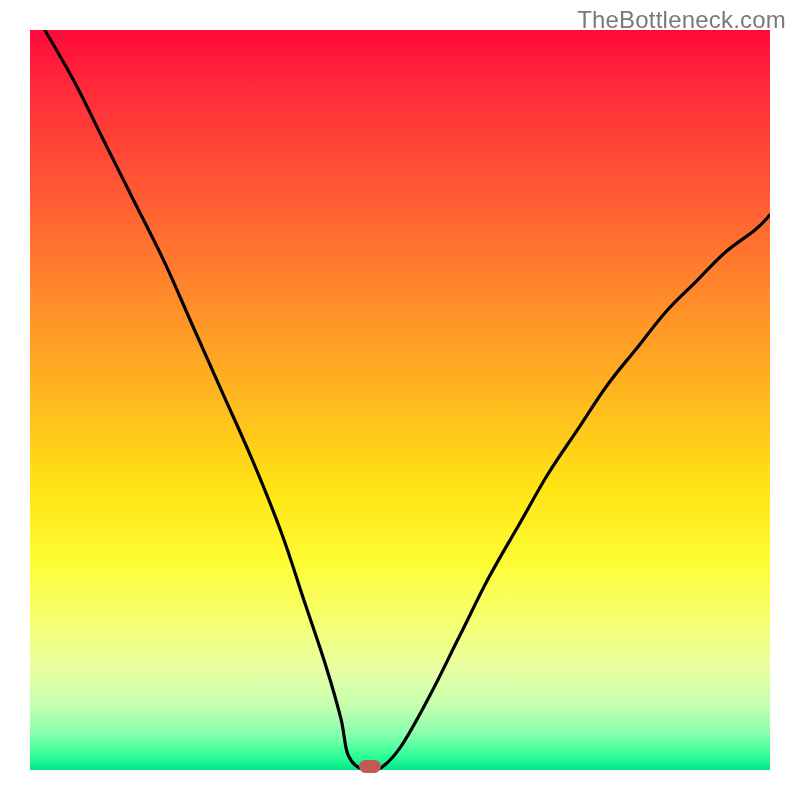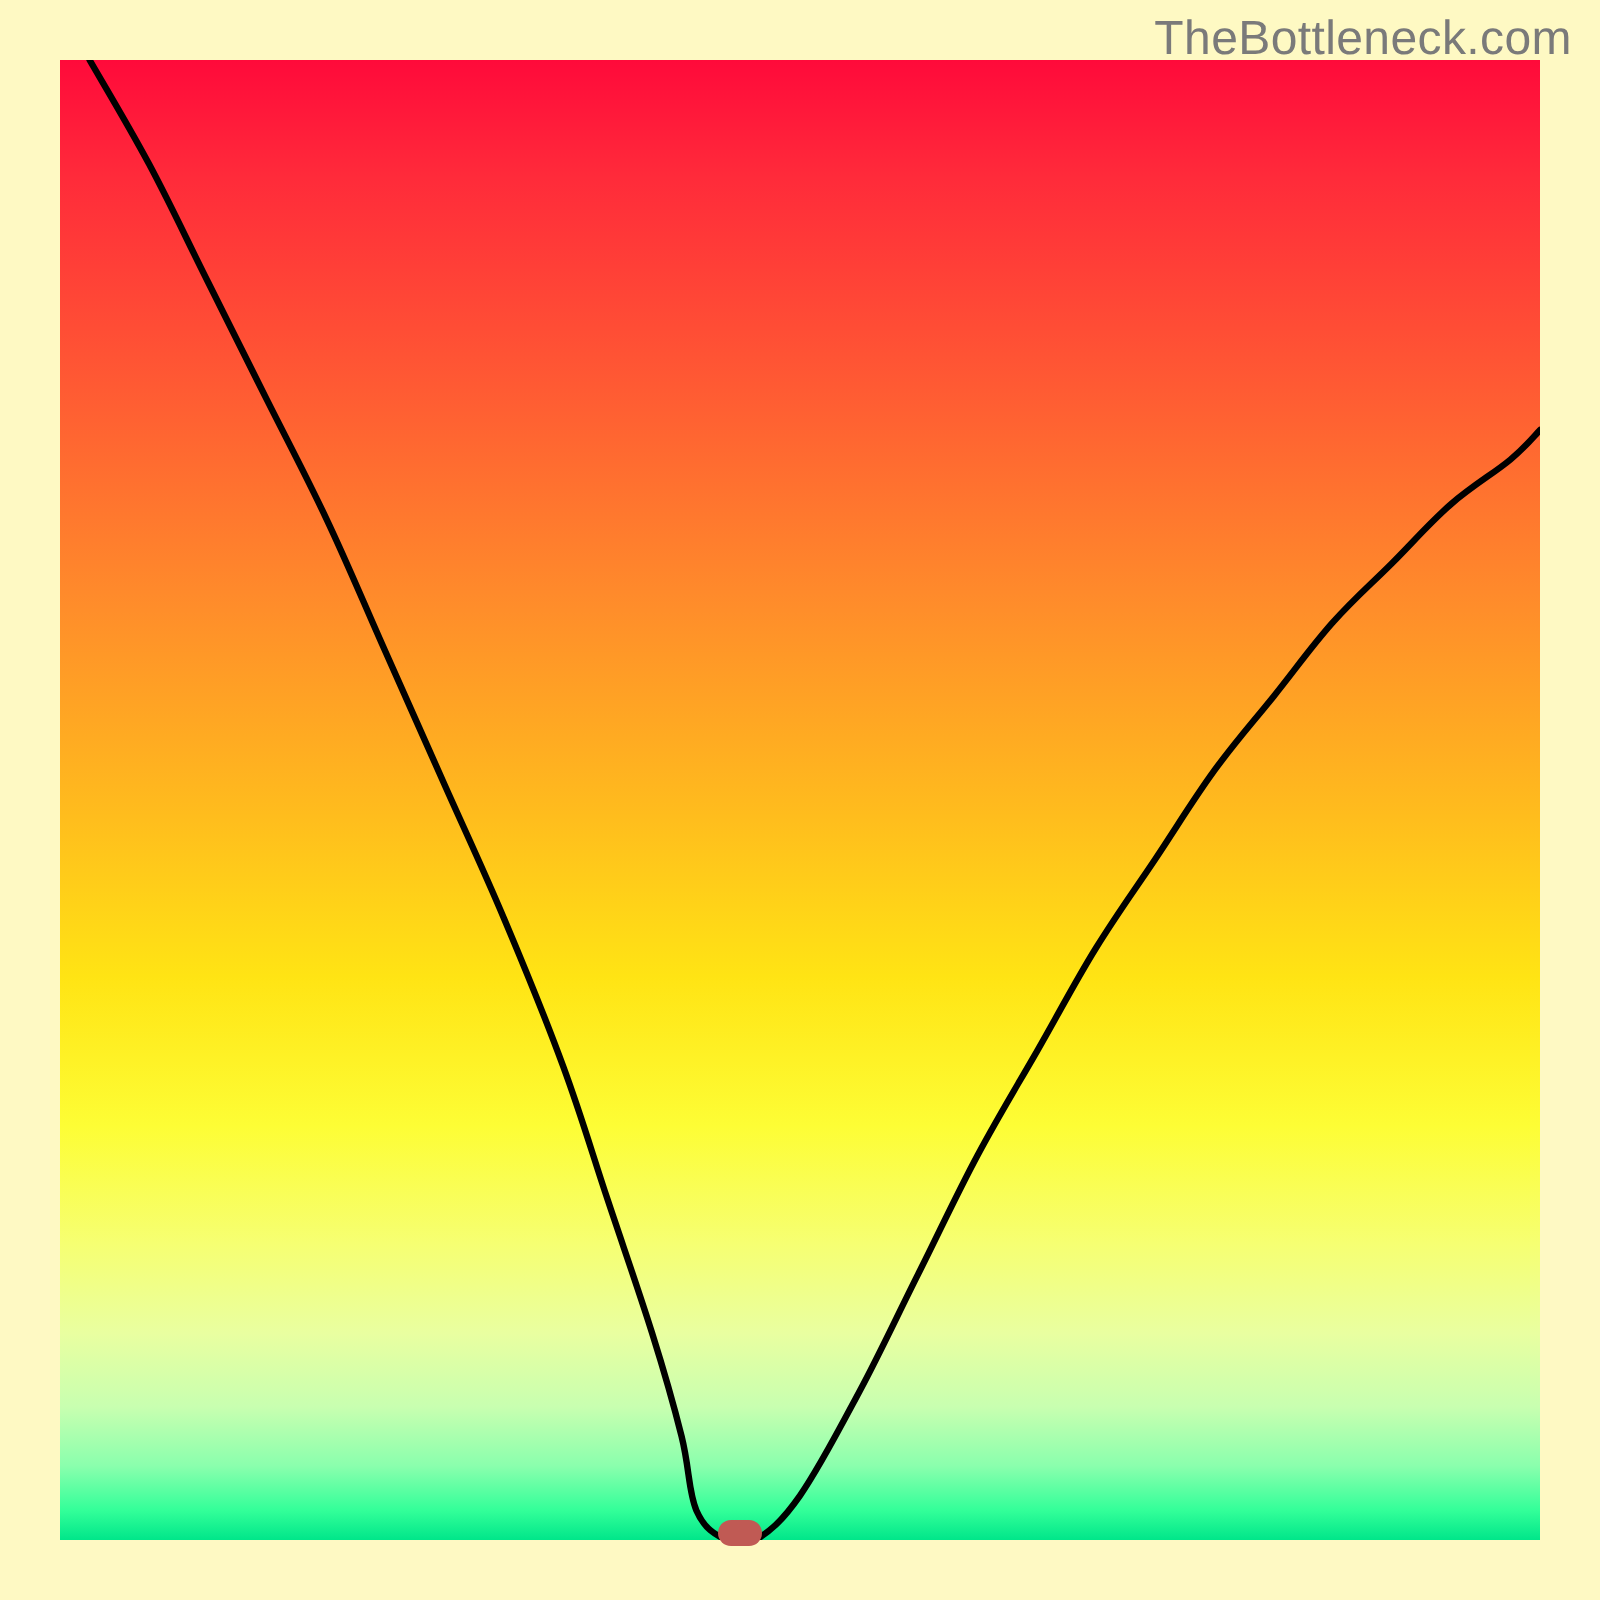--- a/index.html
+++ b/index.html
@@ -10,21 +10,21 @@
     background: #000;
     overflow: hidden;
     font-family: Arial, Helvetica, sans-serif;
   }
   .frame {
     position: absolute;
     left: 0;
     top: 0;
     width: 800px;
     height: 800px;
-    background: #fef9c3;
+    background: #ffffff;
   }
   .plot {
     position: absolute;
     left: 30px;
     top: 30px;
     width: 740px;
     height: 740px;
     background: linear-gradient(
       to bottom,
       #ff0a3a 0%,

